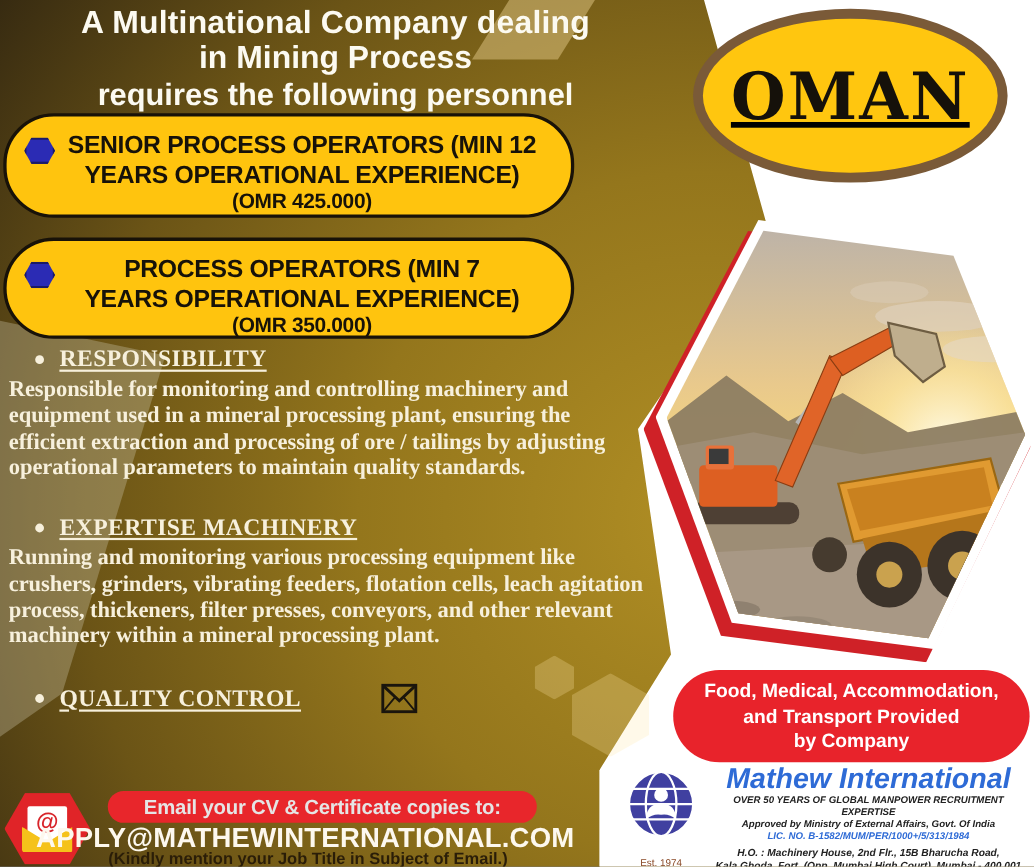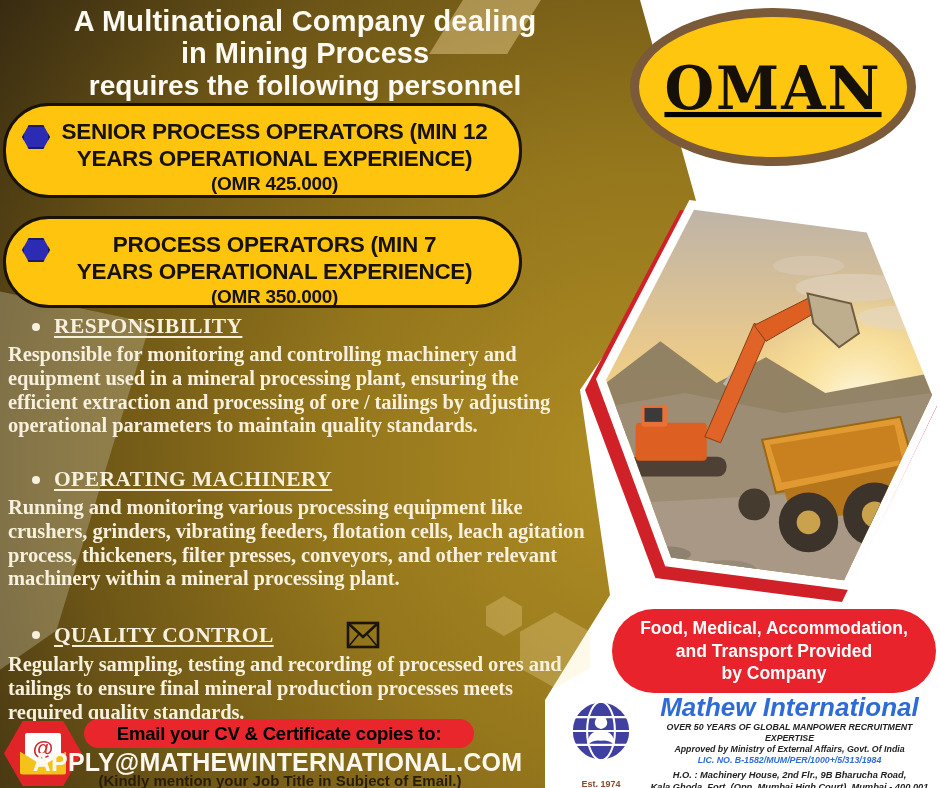--- a/index.html
+++ b/index.html
@@ -52,23 +52,23 @@
   
   .mail-hex { position:absolute; left:4px; top:721px; width:78px; height:65px; background:#e02428;
     clip-path: polygon(0 50%, 24% 0, 76% 0, 100% 50%, 76% 100%, 24% 100%);
     display:flex; align-items:center; justify-content:center; }
   .mail-env { position:relative; width:46px; height:42px; }
   .mail-paper { position:absolute; left:5px; top:0; width:36px; height:31px; background:#fff;
     border-radius:2px; display:flex; align-items:center; justify-content:center;
     color:#d8252b; font-weight:800; font-size:21px; }
   .mail-flap { position:absolute; left:0; bottom:0; width:46px; height:23px; background:#f5c21a;
     clip-path: polygon(0 0, 50% 62%, 100% 0, 100% 100%, 0 100%); border-radius:0 0 3px 3px; }
-  .cta-pill { position:absolute; left:84px; top:719px; width:390px; height:29px; background:#e8262b;
+  .cta-pill { position:absolute; left:98px; top:719px; width:390px; height:29px; background:#e8262b;
     border-radius:15px; display:flex; align-items:center; justify-content:center;
-    color:#000000; font-weight:800; font-size:18.5px; letter-spacing:-0.2px; }
+    color:#e5e5e5; font-weight:800; font-size:18.5px; letter-spacing:-0.2px; }
   .cta-email { position:absolute; left:15px; top:748px; width:525px; text-align:center;
     color:#fdf8ee; font-weight:800; font-size:25px; letter-spacing:0.2px; }
   .cta-note { position:absolute; left:40px; top:772px; width:480px; text-align:center;
     color:#2a1d08; font-weight:800; font-size:15px; }
 
   
   .oman { position:absolute; left:630px; top:8px; width:286px; height:158px; background:#ffc60f;
     border:9px solid #7a5a38; border-radius:50%; display:flex; align-items:center; justify-content:center;text-decoration:underline; }
   .oman span { font-family:"DejaVu Serif", serif; font-weight:bold; font-size:57px;
     color:#15110a; letter-spacing:2px; transform:scaleY(1.04); }
@@ -80,21 +80,21 @@
   .hex-photo { left:606px; top:206px; width:326px; height:378px; }
   .hex-photo svg { display:block; width:100%; height:100%; }
 
   .benefits { position:absolute; left:612px; top:597px; width:324px; height:84px; background:#e8232b;
     border-radius:42px; display:flex; flex-direction:column; align-items:center; justify-content:center;
     color:#ffffff; font-weight:800; font-size:17.5px; line-height:1.3; text-align:center;margin-top:12px; }
 
   .agency { position:absolute; left:545px; top:700px; width:395px; height:88px; background:#ffffff;
     display:flex; align-items:center; padding:3px 6px 3px 12px; }
   .agency-logo { width:88px; flex:none; display:flex; flex-direction:column; align-items:center; }
-  .agency-est { color:#8a4a28; font-weight:bold; font-size:9px; margin-top:16px; }
+  .agency-est { color:#8a4a28; font-weight:normal; font-size:9px; margin-top:16px; }
   .agency-text { flex:1; text-align:center; font-style:italic; }
   .agency-name { color:#2e6bd6; font-weight:800; font-size:26px; line-height:1.0; margin-bottom:2px; }
   .agency-tag, .agency-appr { color:#222222; font-weight:bold; font-size:8.8px; line-height:1.25; }
   .agency-lic { color:#2e6bd6; font-weight:bold; font-size:8.8px; line-height:1.25; }
   .agency-a1, .agency-a2 { color:#222222; font-weight:bold; font-size:9.3px; line-height:1.3; }
   .agency-a1 { margin-top:3px; }
 </style>
 </head>
 <body>
 
@@ -134,38 +134,37 @@
     <div class="sec-head">
       <span class="sec-dot"></span>
       <span class="ut">RESPONSIBILITY</span>
     </div>
     <div class="sec-body">Responsible for monitoring and controlling machinery and equipment used in a mineral processing plant, ensuring the efficient extraction and processing of ore / tailings by adjusting operational parameters to maintain quality standards.</div>
   </div>
 
   <div class="section s2">
     <div class="sec-head">
       <span class="sec-dot"></span>
-      <span class="ut">OPERATING MACHINERY</span>
+      <span class="ut">EXPERTISE MACHINERY</span>
     </div>
     <div class="sec-body">Running and monitoring various processing equipment like crushers, grinders, vibrating feeders, flotation cells, leach agitation process, thickeners, filter presses, conveyors, and other relevant machinery within a mineral processing plant.</div>
   </div>
 
   <div class="section s3">
     <div class="sec-head">
       <span class="sec-dot"></span>
       <span class="ut">QUALITY CONTROL</span>
       <span class="env-wrap">
         <svg width="34" height="28" viewBox="0 0 34 28">
           <rect x="2" y="2" width="30" height="24" fill="none" stroke="#1a150d" stroke-width="2.6"></rect>
           <path d="M3 3 L17 16 L31 3" fill="none" stroke="#1a150d" stroke-width="2.6"></path>
           <path d="M3 25 L13 13 M31 25 L21 13" fill="none" stroke="#1a150d" stroke-width="1.6"></path>
         </svg>
       </span>
     </div>
-    <div class="sec-body">Regularly sampling, testing and recording of processed ores and tailings to ensure final mineral production processes meets required quality standards.</div>
   </div>
 
   <div class="mail-hex">
     <div class="mail-env">
       <div class="mail-paper">@</div>
       <div class="mail-flap"></div>
     </div>
   </div>
   <div class="cta-pill">Email your CV &amp; Certificate copies to:</div>
   <div class="cta-email">APPLY@MATHEWINTERNATIONAL.COM</div>
@@ -243,18 +242,18 @@
         <circle cx="50" cy="34" r="9" fill="#ffffff"></circle>
         <path d="M30 66 Q32 44 50 46 Q68 44 70 66 Q60 58 50 60 Q40 58 30 66 Z" fill="#ffffff"></path>
       </svg>
       <div class="agency-est">Est. 1974</div>
     </div>
     <div class="agency-text">
       <div class="agency-name">Mathew International</div>
       <div class="agency-tag">OVER 50 YEARS OF GLOBAL MANPOWER RECRUITMENT EXPERTISE</div>
       <div class="agency-appr">Approved by Ministry of External Affairs, Govt. Of India</div>
       <div class="agency-lic">LIC. NO. B-1582/MUM/PER/1000+/5/313/1984</div>
-      <div class="agency-a1">H.O. : Machinery House, 2nd Flr., 9B Bharucha Road,</div>
+      <div class="agency-a1">H.O. : Machinery House, 2nd Flr., 15B Bharucha Road,</div>
       <div class="agency-a2">Kala Ghoda, Fort, (Opp. Mumbai High Court), Mumbai - 400 001</div>
     </div>
   </div>
 
 </div>
 
 </body></html>

